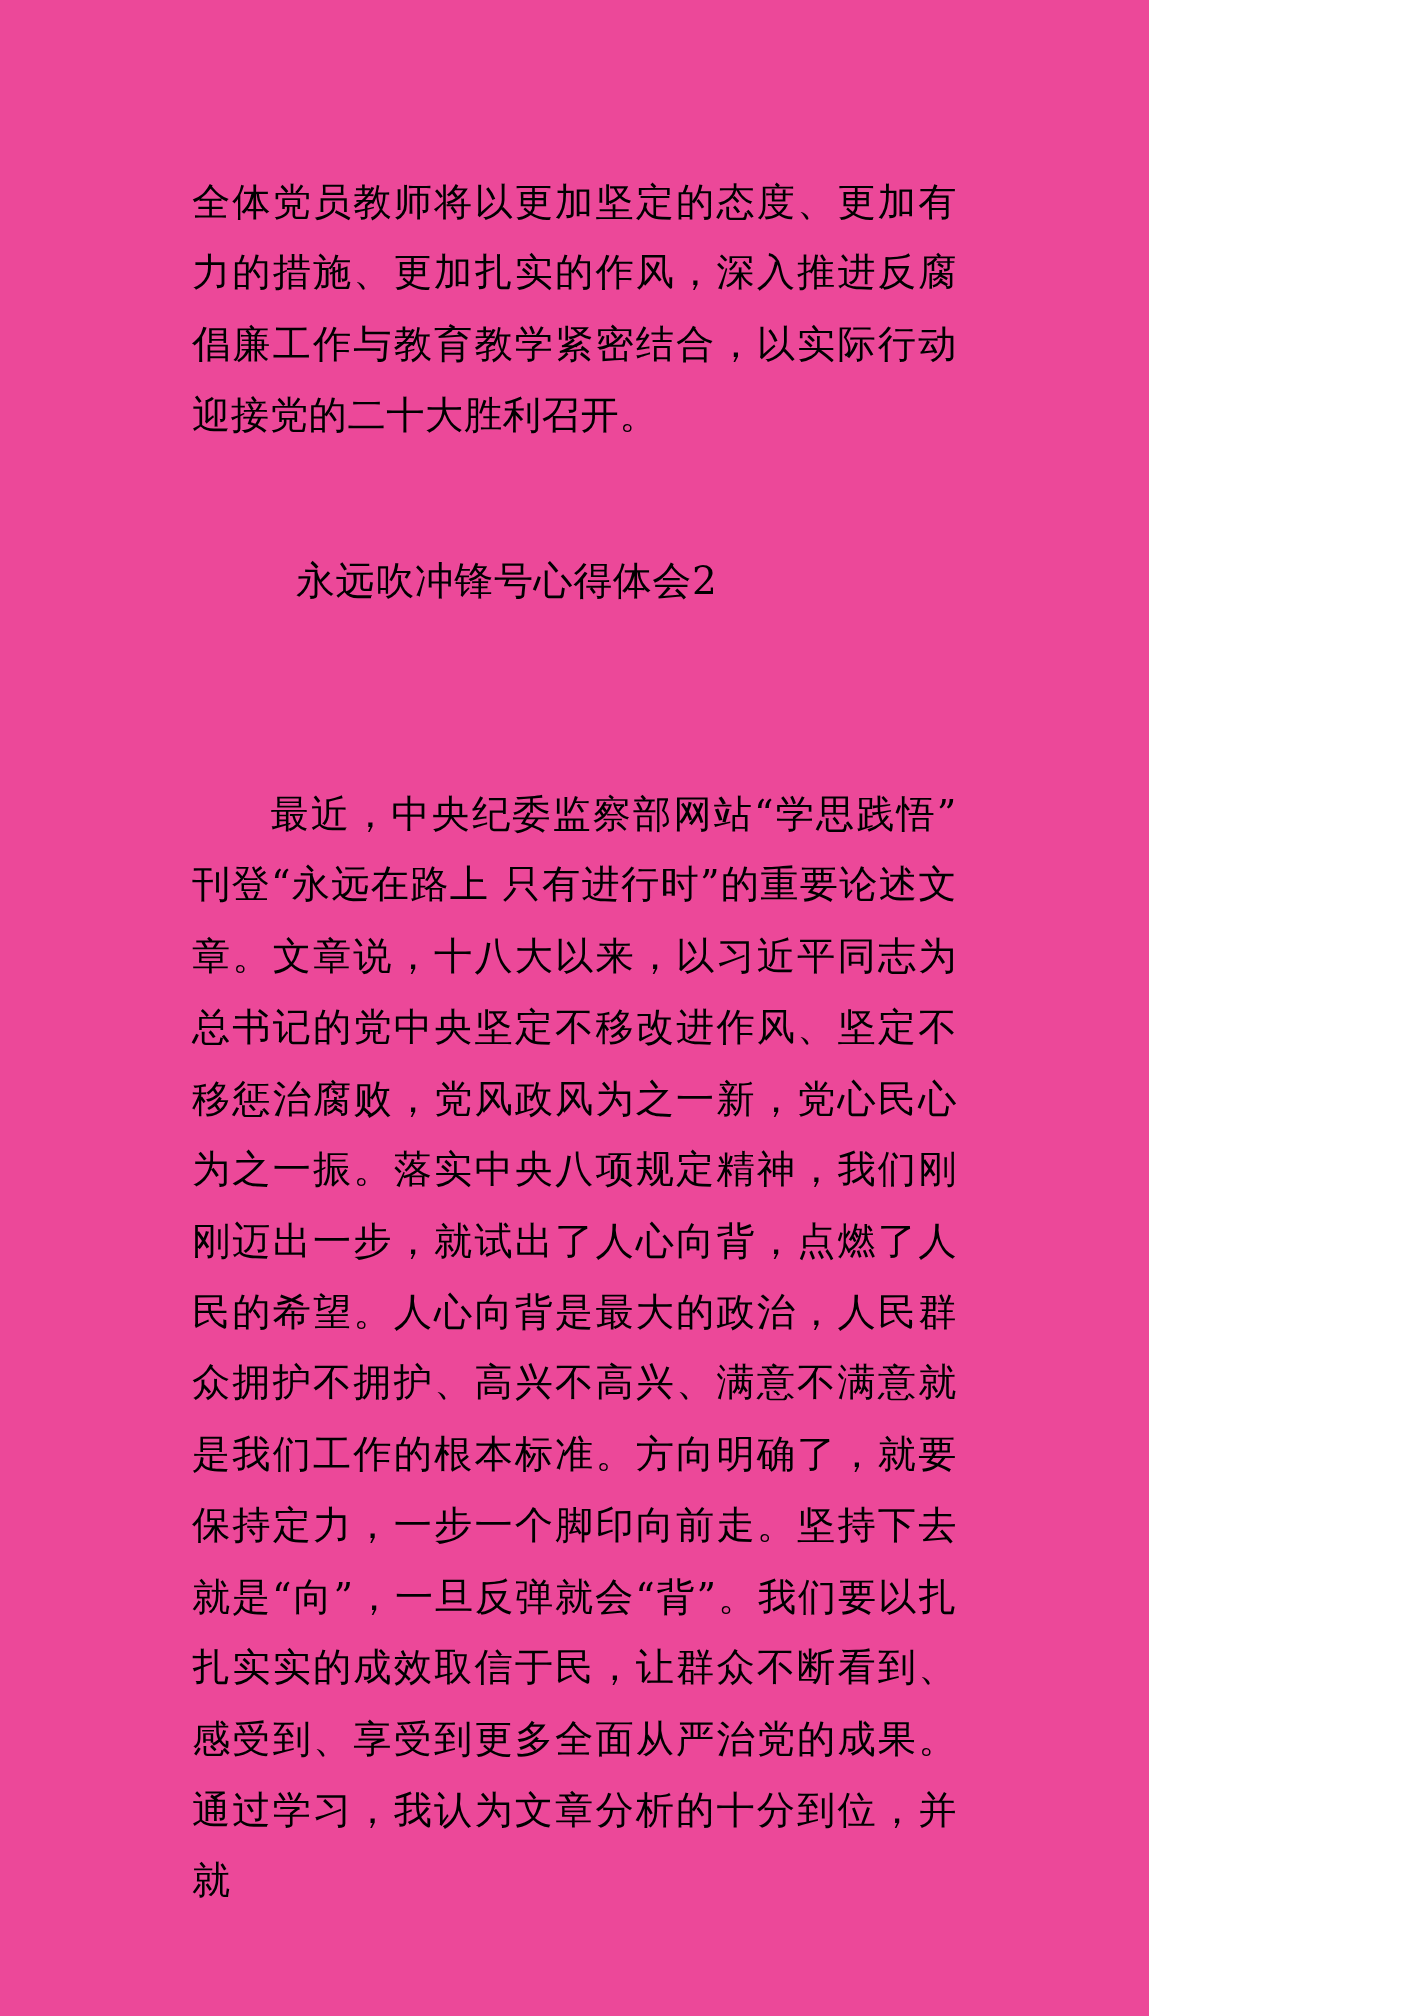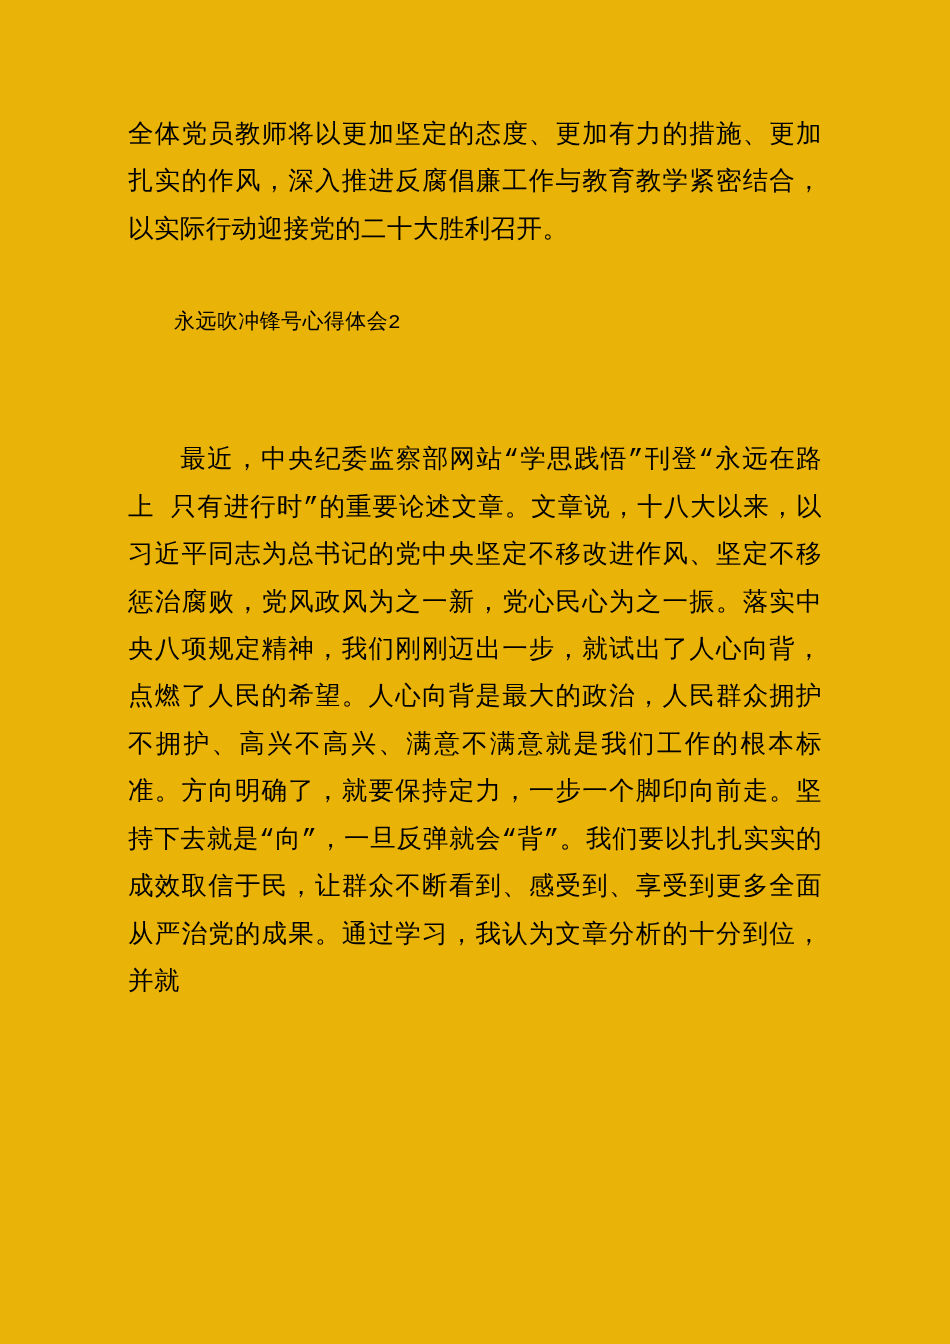--- a/index.html
+++ b/index.html
@@ -10,25 +10,24 @@
   }
   body {
     width: 950px;
     height: 1344px;
     font-family: "DejaVu Serif", "Liberation Serif", serif;
     color: #000000;
     overflow: hidden;
   }
   .page {
     box-sizing: border-box;
-    width: 950px;
+    width: 766px;
     height: 1344px;
     padding: 112px 128px 40px 128px;
-    background: #eab308;
-    font-family: Liberation Mono, monospace;
+    background: #ec4899;
   }
   .doc-body {
     font-size: 25.5px;
     line-height: 1.86;
     letter-spacing: 0.4px;
     text-align: justify;
     text-justify: inter-ideograph;
   }
   p.para {
     margin: 0;
@@ -37,23 +36,23 @@
   p.indent {
     text-indent: 2.05em;
   }
   .spacer-small {
     height: 46px;
   }
   .spacer-large {
     height: 92px;
   }
   .heading-line {
-    margin: 3px;
+    margin: 16px;
     text-indent: 2.05em;
-    font-size: 21px;
+    font-size: 26px;
     line-height: 1.86;
   }
 </style>
 </head>
 <body>
 
 <div class="page">
   <div class="doc-body">
 
     <p class="para">全体党员教师将以更加坚定的态度、更加有力的措施、更加扎实的作风，深入推进反腐倡廉工作与教育教学紧密结合，以实际行动迎接党的二十大胜利召开。</p>

